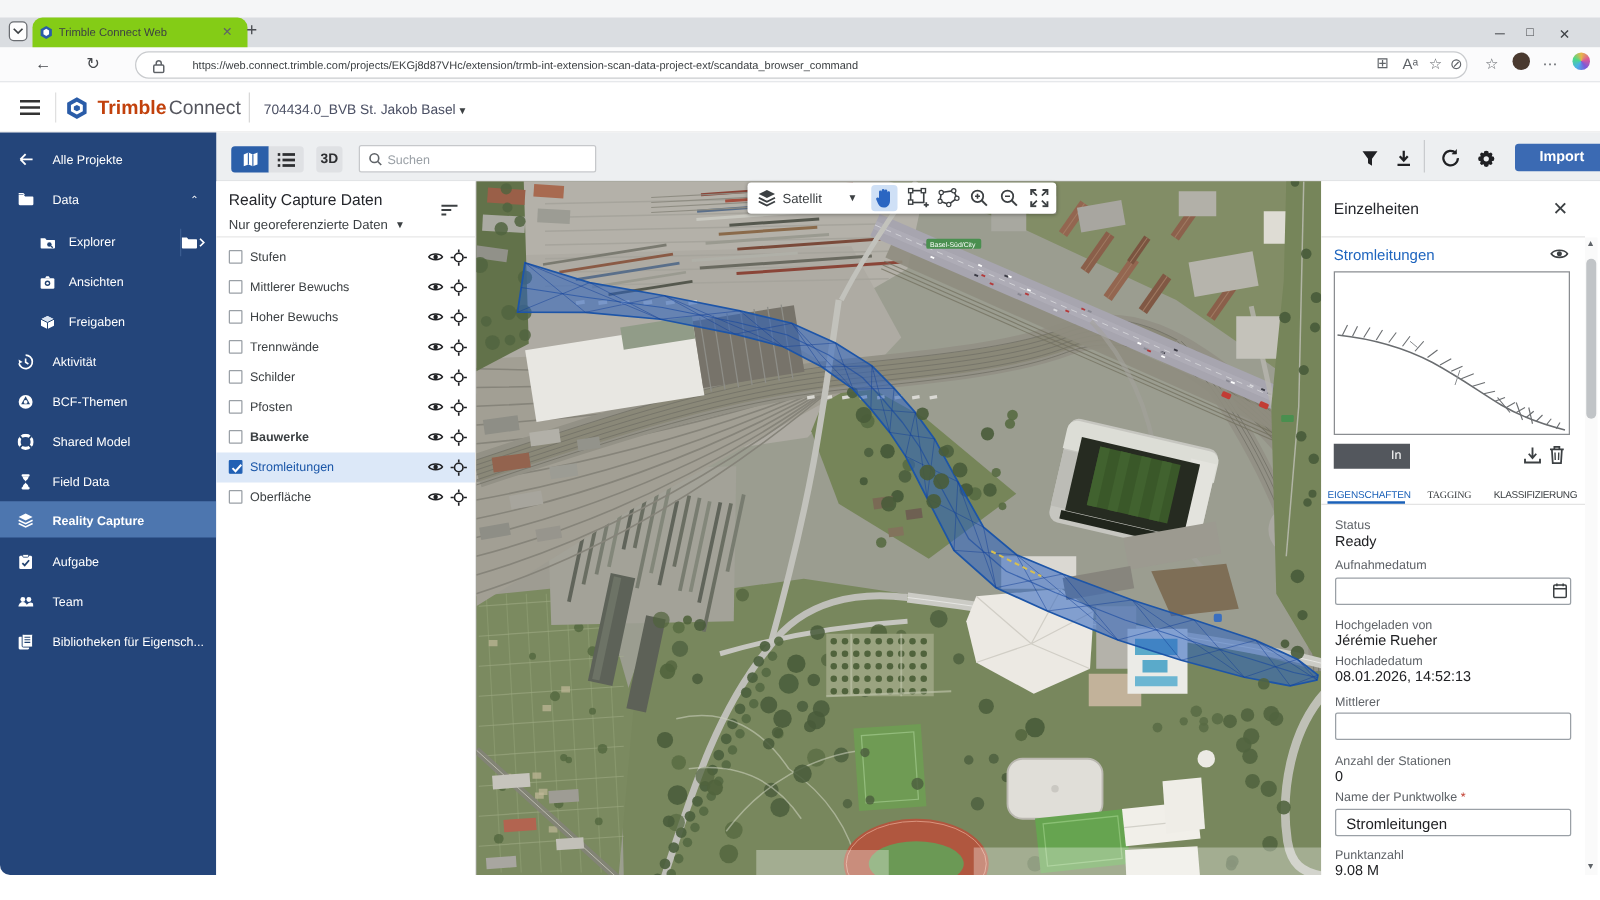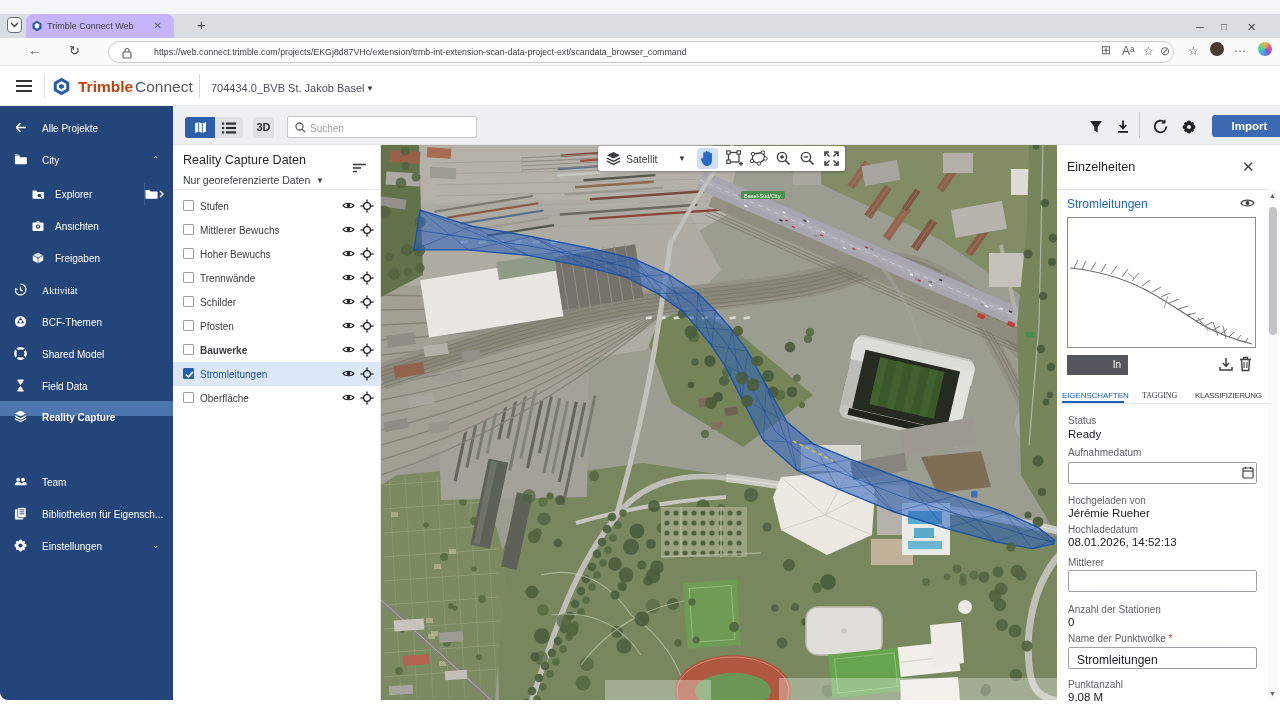--- a/index.html
+++ b/index.html
@@ -4,21 +4,21 @@
 <style>
 * { margin:0; padding:0; box-sizing:border-box; }
 html,body { width:1280px; height:720px; background:#fff; font-family:"Liberation Sans", sans-serif; overflow:hidden; }
 .abs { position:absolute; }
 #stage { position:relative; width:1280px; height:720px; background:#fff; }
 
 
 #tabbar { left:0; top:0; width:1280px; height:38px; background:#dadde1; }
 #tabbar .topwhite { left:0; top:0; width:1280px; height:14px; background:#f5f6f7; position:absolute; }
 .tabsearch { left:7px; top:17px; width:15px; height:16px; border:1px solid #6a6d72; border-radius:4px; background:#fdfdfd; color:#3c4043; font-size:9px; line-height:14px; text-align:center; position:absolute; }
-.tab { left:26px; top:14px; width:148px; height:24px; background:#c4b5fd; border-radius:8px 8px 0 0; position:absolute; }
+.tab { left:26px; top:14px; width:172px; height:24px; background:#84cc16; border-radius:8px 8px 0 0; position:absolute; }
 .tab .fav { position:absolute; left:5px; top:6px; width:12px; height:12px; }
 .tab .ttl { position:absolute; left:21px; top:7px; font-size:9px; color:#3c4043; }
 .tab .x { position:absolute; right:12px; top:6px; font-size:10px; color:#5f6368; }
 .newtab { left:197px; top:16px; font-size:15px; color:#4a4d52; position:absolute; }
 .wbtn { position:absolute; top:21px; color:#404347; font-size:11px; }
 #addrbar { left:0; top:38px; width:1280px; height:28px; background:#fbfbfc; border-bottom:1px solid #e0e2e5; }
 .navic { position:absolute; top:43px; color:#46494d; font-size:13px; }
 #pill { left:108px; top:41px; width:1066px; height:22px; background:#fff; border:1px solid #c9cbce; border-radius:11px; position:absolute; }
 #pill .lock { position:absolute; left:13px; top:5px; width:10px; height:12px; }
 #pill .url { position:absolute; left:45px; top:5px; font-size:8.8px; color:#3c4043; white-space:nowrap; }
@@ -203,21 +203,21 @@
   <svg class="ic" viewBox="0 0 14 14">
         <path d="M13 7 H2.5 M2.5 7 L7 2.5 M2.5 7 L7 11.5" fill="none" stroke="#fff" stroke-width="1.6"></path>
       </svg>
   <span class="lb">Alle Projekte</span>
 </div>
 <div class="sitem" style="top:144px;">
   <svg class="ic" viewBox="0 0 14 14">
         <path d="M1 3 h4.2 l1.4 1.6 H13 a.8.8 0 0 1 .8.8 V11 a1 1 0 0 1 -1 1 H2 a1 1 0 0 1 -1 -1 Z" fill="#fff"></path>
         <path d="M1 2 h3.8 l1.2 1.2" fill="none" stroke="#fff" stroke-width="1"></path>
       </svg>
-  <span class="lb">City</span>
+  <span class="lb">Data</span>
       <span class="car">⌃</span>
 </div>
 <div class="sitem" style="top:178px;">
   <svg class="ic2" viewBox="0 0 12 12">
         <path d="M.5 2.5 h3.6 l1.2 1.4 H11.5 a.6.6 0 0 1 .5.6 V10 a.8.8 0 0 1 -.8.8 H1.3 a.8.8 0 0 1 -.8 -.8 Z" fill="#fff"></path>
         <circle cx="7.5" cy="7.5" r="1.8" fill="#234472"></circle>
         <line x1="8.8" y1="8.8" x2="10.2" y2="10.2" stroke="#234472" stroke-width="1"></line>
       </svg>
   <span class="lb2">Explorer</span>
   <span style="position:absolute; right:28px; top:5px; width:1px; height:22px; background:#3a5c90;"></span>
@@ -237,21 +237,21 @@
 </div>
 <div class="sitem" style="top:242px;">
   <svg class="ic2" viewBox="0 0 12 12">
         <path d="M6 .8 L11.2 3.4 V8.6 L6 11.2 L.8 8.6 V3.4 Z" fill="#fff"></path>
         <path d="M6 .8 L11.2 3.4 L6 6 L.8 3.4 Z" fill="#d8e2f0"></path>
         <path d="M6 6 V11.2" stroke="#234472" stroke-width=".8"></path>
         <path d="M6 6 L11.2 3.4 M6 6 L.8 3.4" stroke="#234472" stroke-width=".8"></path>
       </svg>
   <span class="lb2">Freigaben</span>
 </div>
-<div class="sitem" style="top:274px;font-family:Liberation Serif, serif;">
+<div class="sitem" style="top:274px;">
   <svg class="ic" viewBox="0 0 14 14">
         <path d="M7 1.2 a5.8 5.8 0 1 1 -5.7 7" fill="none" stroke="#fff" stroke-width="1.5"></path>
         <path d="M1 5 L1.4 8.4 L4.4 7" fill="#fff"></path>
         <path d="M7 4 V7.3 L9.4 8.8" fill="none" stroke="#fff" stroke-width="1.4"></path>
       </svg>
   <span class="lb">Aktivität</span>
 </div>
 <div class="sitem" style="top:306px;">
   <svg class="ic" viewBox="0 0 14 14">
         <circle cx="7" cy="7" r="6" fill="#fff"></circle>
@@ -268,54 +268,54 @@
   <span class="lb">Shared Model</span>
 </div>
 <div class="sitem" style="top:370px;">
   <svg class="ic" viewBox="0 0 14 14">
         <rect x="3.5" y="0.5" width="7" height="2" rx="1" fill="#fff"></rect>
         <rect x="3.5" y="11.5" width="7" height="2" rx="1" fill="#fff"></rect>
         <path d="M4.5 2.5 h5 c0 2.5 -2.5 2.8 -2.5 4.5 c0 1.7 2.5 2 2.5 4.5 h-5 c0 -2.5 2.5 -2.8 2.5 -4.5 c0 -1.7 -2.5 -2 -2.5 -4.5 Z" fill="#fff"></path>
       </svg>
   <span class="lb">Field Data</span>
 </div>
-<div class="sitem shl" style="top:401px; height:15px;padding-left:12px;">
+<div class="sitem shl" style="top:401px; height:29px;padding-left:12px;">
   <svg class="ic" viewBox="0 0 14 14">
         <path d="M7 .8 L13 3.8 L7 6.8 L1 3.8 Z" fill="#fff"></path>
         <path d="M1 6.6 L7 9.6 L13 6.6" fill="none" stroke="#fff" stroke-width="1.4"></path>
         <path d="M1 9.4 L7 12.4 L13 9.4" fill="none" stroke="#fff" stroke-width="1.4"></path>
       </svg>
   <span class="lb" style="font-weight:bold;">Reality Capture</span>
+</div>
+<div class="sitem" style="top:434px;">
+  <svg class="ic" viewBox="0 0 14 14">
+        <rect x="1.5" y="1.8" width="11" height="11.4" rx="1.2" fill="#fff"></rect>
+        <rect x="4.5" y="0.6" width="5" height="2.4" rx="0.8" fill="#fff" stroke="#234472" stroke-width=".7"></rect>
+        <path d="M4.2 8 L6.2 10 L10 5.6" fill="none" stroke="#234472" stroke-width="1.5"></path>
+      </svg>
+  <span class="lb">Aufgabe</span>
 </div>
 <div class="sitem" style="top:466px;">
   <svg class="ic" viewBox="0 0 14 14">
         <circle cx="4.6" cy="5" r="2.1" fill="#fff"></circle>
         <circle cx="9.8" cy="5" r="2.1" fill="#fff"></circle>
         <path d="M.8 11 a3.8 3.8 0 0 1 7.6 0 Z" fill="#fff"></path>
         <path d="M7.6 11 a3.6 3.6 0 0 1 5.8 -2.6 l.2 2.6 Z" fill="#fff"></path>
       </svg>
   <span class="lb">Team</span>
 </div>
 <div class="sitem" style="top:498px;">
   <svg class="ic" viewBox="0 0 14 14">
         <rect x="1" y="2.5" width="9" height="11" rx="1" fill="#fff"></rect>
         <rect x="4" y="0.5" width="9" height="11" rx="1" fill="#fff" stroke="#234472" stroke-width=".8"></rect>
         <line x1="6" y1="3" x2="11" y2="3" stroke="#234472" stroke-width="1"></line>
         <line x1="6" y1="5.2" x2="11" y2="5.2" stroke="#234472" stroke-width="1"></line>
         <line x1="6" y1="7.4" x2="11" y2="7.4" stroke="#234472" stroke-width="1"></line>
       </svg>
   <span class="lb">Bibliotheken für Eigensch...</span>
-</div>
-<div class="sitem" style="top:530px;">
-  <svg class="ic" viewBox="0 0 14 14">
-        <path d="M7 0.5 L8.6 1 L9 2.6 L10.8 2 L12 3.2 L11.4 5 L13 5.4 L13.5 7 L13 8.6 L11.4 9 L12 10.8 L10.8 12 L9 11.4 L8.6 13 L7 13.5 L5.4 13 L5 11.4 L3.2 12 L2 10.8 L2.6 9 L1 8.6 L.5 7 L1 5.4 L2.6 5 L2 3.2 L3.2 2 L5 2.6 L5.4 1 Z" fill="#fff"></path>
-        <circle cx="7" cy="7" r="2.2" fill="#234472"></circle>
-      </svg>
-  <span class="lb">Einstellungen</span>
-      <span class="car">⌄</span>
 </div>
 
 <div class="abs" id="listpanel"></div>
 <div class="lp-title">Reality Capture Daten</div>
 <div class="lp-sub">Nur georeferenzierte Daten &nbsp;<span class="c">▼</span></div>
 <svg class="lp-sort" width="14" height="10" viewBox="0 0 14 10">
       <line x1="0" y1="1.5" x2="13" y2="1.5" stroke="#3c4043" stroke-width="1.6"></line>
       <line x1="0" y1="5" x2="8" y2="5" stroke="#3c4043" stroke-width="1.6"></line>
       <line x1="0" y1="8.5" x2="4" y2="8.5" stroke="#3c4043" stroke-width="1.6"></line>
     </svg>

